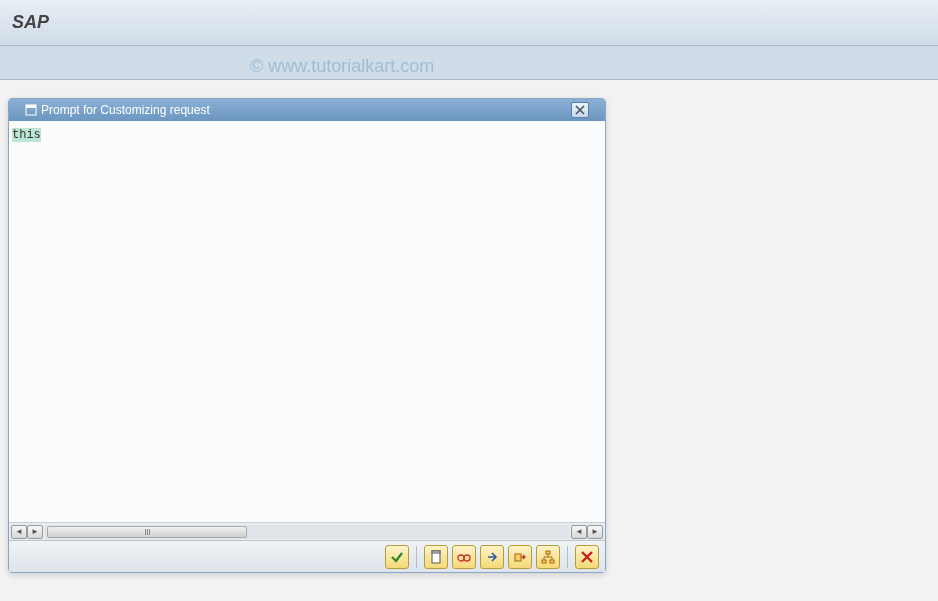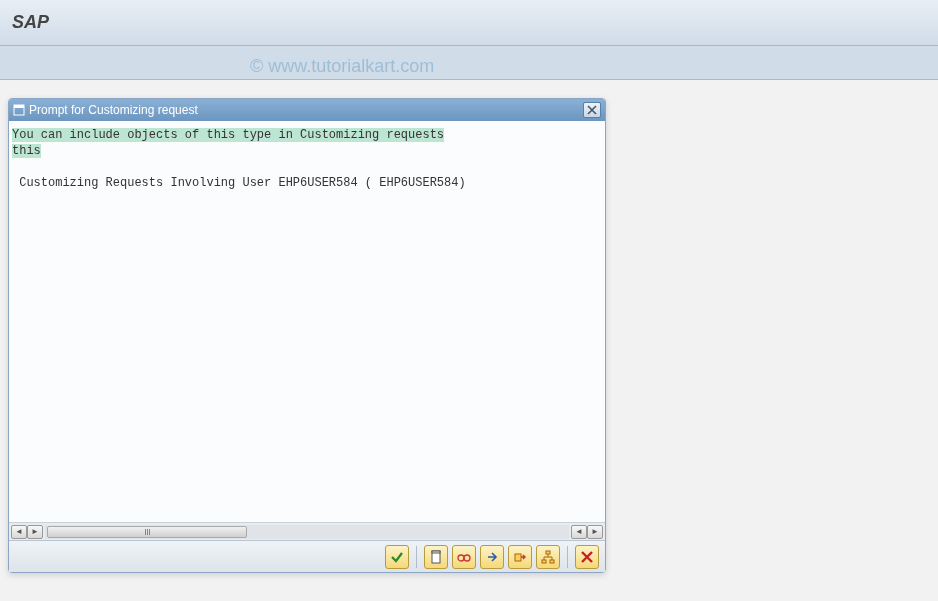--- a/index.html
+++ b/index.html
@@ -52,21 +52,21 @@
       display: flex;
       flex-direction: column;
     }
     .dialog-titlebar {
       background: linear-gradient(#8ab0d6 0%, #6c96c0 100%);
       color: #fff;
       font-size: 12px;
       height: 22px;
       display: flex;
       align-items: center;
-      padding: 0 4px;
+      padding: 0 16px;
       border-radius: 3px 3px 0 0;
     }
     .dialog-title-icon {
       margin-right: 4px;
       display: inline-flex;
     }
     .dialog-title-text {
       flex: 1;
     }
     .dialog-close-btn {
@@ -197,24 +197,22 @@
     </span>
     <span class="dialog-title-text">Prompt for Customizing request</span>
     <div class="dialog-close-btn">
       <svg width="10" height="10" viewBox="0 0 10 10">
           <path d="M1 1 L9 9 M9 1 L1 9" stroke="#456" stroke-width="1.6"></path>
         </svg>
     </div>
   </div>
 
   <div class="dialog-content">
-    <div class="content-line"><span class="highlighted-line">You can include objects of this type in Customizing requests</span></div>
     <div class="content-line"><span class="highlighted-line">this</span></div>
     <div class="content-line" style="height:16px"></div>
-    <div class="content-line"> Customizing Requests Involving User EHP6USER584 ( EHP6USER584)</div>
   </div>
 
   <div class="dialog-scroll-h">
     <div class="scroll-arrow">◄</div>
     <div class="scroll-arrow">►</div>
     <div class="scroll-track">
       <div class="scroll-thumb">
         <div class="thumb-grip">
             <span></span>
             <span></span>

